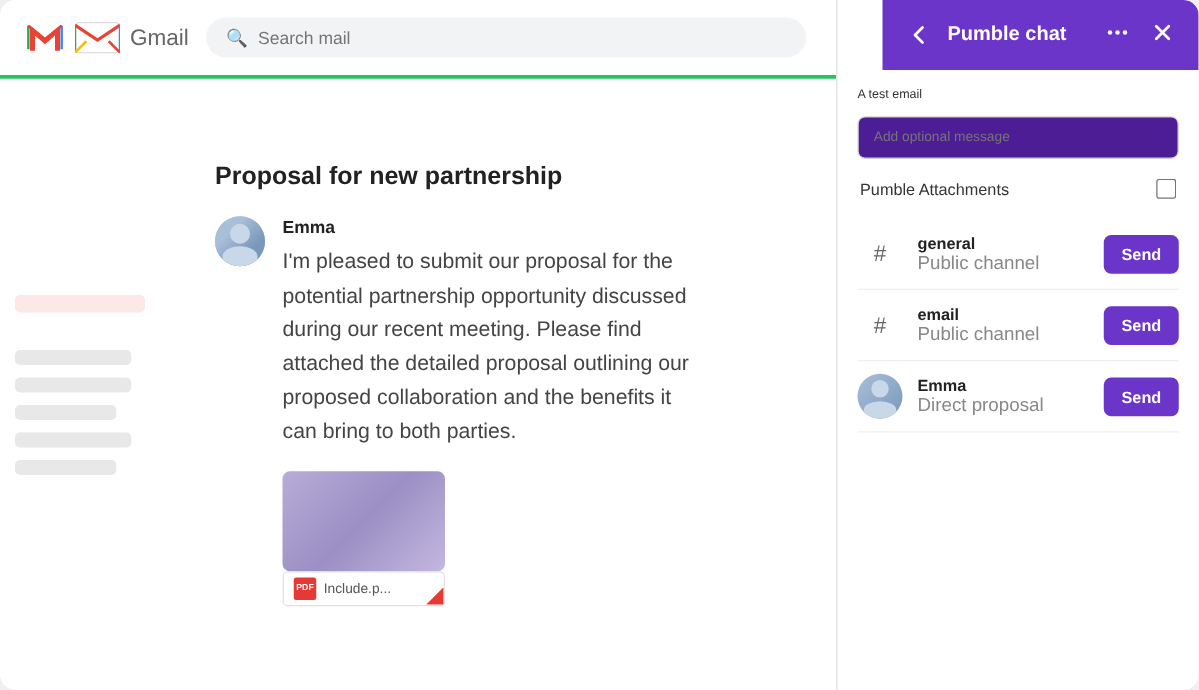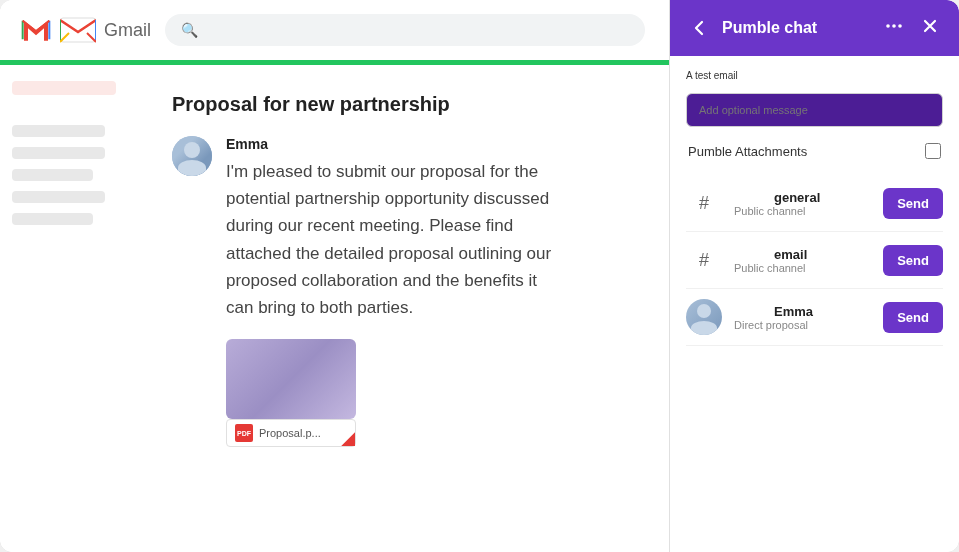--- a/index.html
+++ b/index.html
@@ -29,21 +29,21 @@
       flex-direction: column;
       background: #fff;
       min-width: 0;
     }
 
     .gmail-header {
       display: flex;
       align-items: flex-end;
       padding: 14px 20px;
       gap: 14px;
-      border-bottom: 5px solid #22c55e;
+      border-bottom: 3px solid #22c55e;
       background: #fff;
     }
 
     .gmail-logo {
       display: flex;
       align-items: center;
       gap: 8px;
     }
 
     .gmail-m-icon {
@@ -79,20 +79,21 @@
       font-size: 14px;
       color: #555;
       outline: none;
       width: 100%;
     }
 
     .gmail-body {
       display: flex;
       flex: 1;
       overflow: hidden;
+      align-items: center;
     }
 
     .gmail-sidebar {
       width: 140px;
       padding: 16px 12px;
       display: flex;
       flex-direction: column;
       gap: 10px;
       border-right: none;
     }
@@ -271,20 +272,21 @@
     }
 
     .pumble-header {
       background: #6b35c9;
       color: #fff;
       padding: 0 16px;
       height: 56px;
       display: flex;
       align-items: center;
       gap: 10px;
+      margin-left: 36px;
     }
 
     .pumble-back-btn {
       background: none;
       border: none;
       color: #fff;
       cursor: pointer;
       font-size: 18px;
       display: flex;
       align-items: center;
@@ -427,25 +429,24 @@
 
     .conv-info {
       flex: 1;
       min-width: 0;
     }
 
     .conv-name {
       font-size: 13px;
       font-weight: 600;
       color: #222;
-      margin-left: 40px;
     }
 
     .conv-type {
-      font-size: 11px;
+      font-size: 15px;
       color: #888;
     }
 
     .send-btn {
       background: #6b35c9;
       color: #fff;
       border: none;
       border-radius: 6px;
       padding: 8px 14px;
       font-size: 13px;
@@ -483,20 +484,21 @@
           <polyline points="0,4 18,16 36,4" fill="none" stroke="#EA4335" stroke-width="2.5"></polyline>
           <line x1="0" y1="4" x2="0" y2="26" stroke="#34A853" stroke-width="2"></line>
           <line x1="36" y1="4" x2="36" y2="26" stroke="#4285F4" stroke-width="2"></line>
           <line x1="0" y1="26" x2="9" y2="17" stroke="#FBBC05" stroke-width="2"></line>
           <line x1="36" y1="26" x2="27" y2="17" stroke="#EA4335" stroke-width="2"></line>
         </svg>
         <span class="gmail-label">Gmail</span>
       </div>
       <div class="gmail-search">
         <span class="gmail-search-icon">🔍</span>
+        <input class="gmail-search-input" type="text" placeholder="Search mail" style="">
       </div>
     </div>
 
     <div class="gmail-body">
 
       <div class="gmail-sidebar">
         <div class="sidebar-item-highlight"></div>
         <div style="height:10px;"></div>
         <div class="sidebar-item-gray"></div>
         <div class="sidebar-item-gray"></div>
@@ -518,21 +520,21 @@
           </div>
         </div>
 
         <div class="email-attachments">
           <div style="display:flex; flex-direction:column; gap:0;">
             <div class="attachment-preview"></div>
             <div class="attachment-file" style="margin-top:0; top:0; position:relative;">
               <div class="pdf-icon">
                 <span>PDF</span>
               </div>
-              <span class="file-name">Proposal.p...</span>
+              <span class="file-name">Include.p...</span>
               <div class="file-corner"></div>
             </div>
           </div>
         </div>
       </div>
 
     </div>
   </div>
 
   <div class="pumble-panel">

